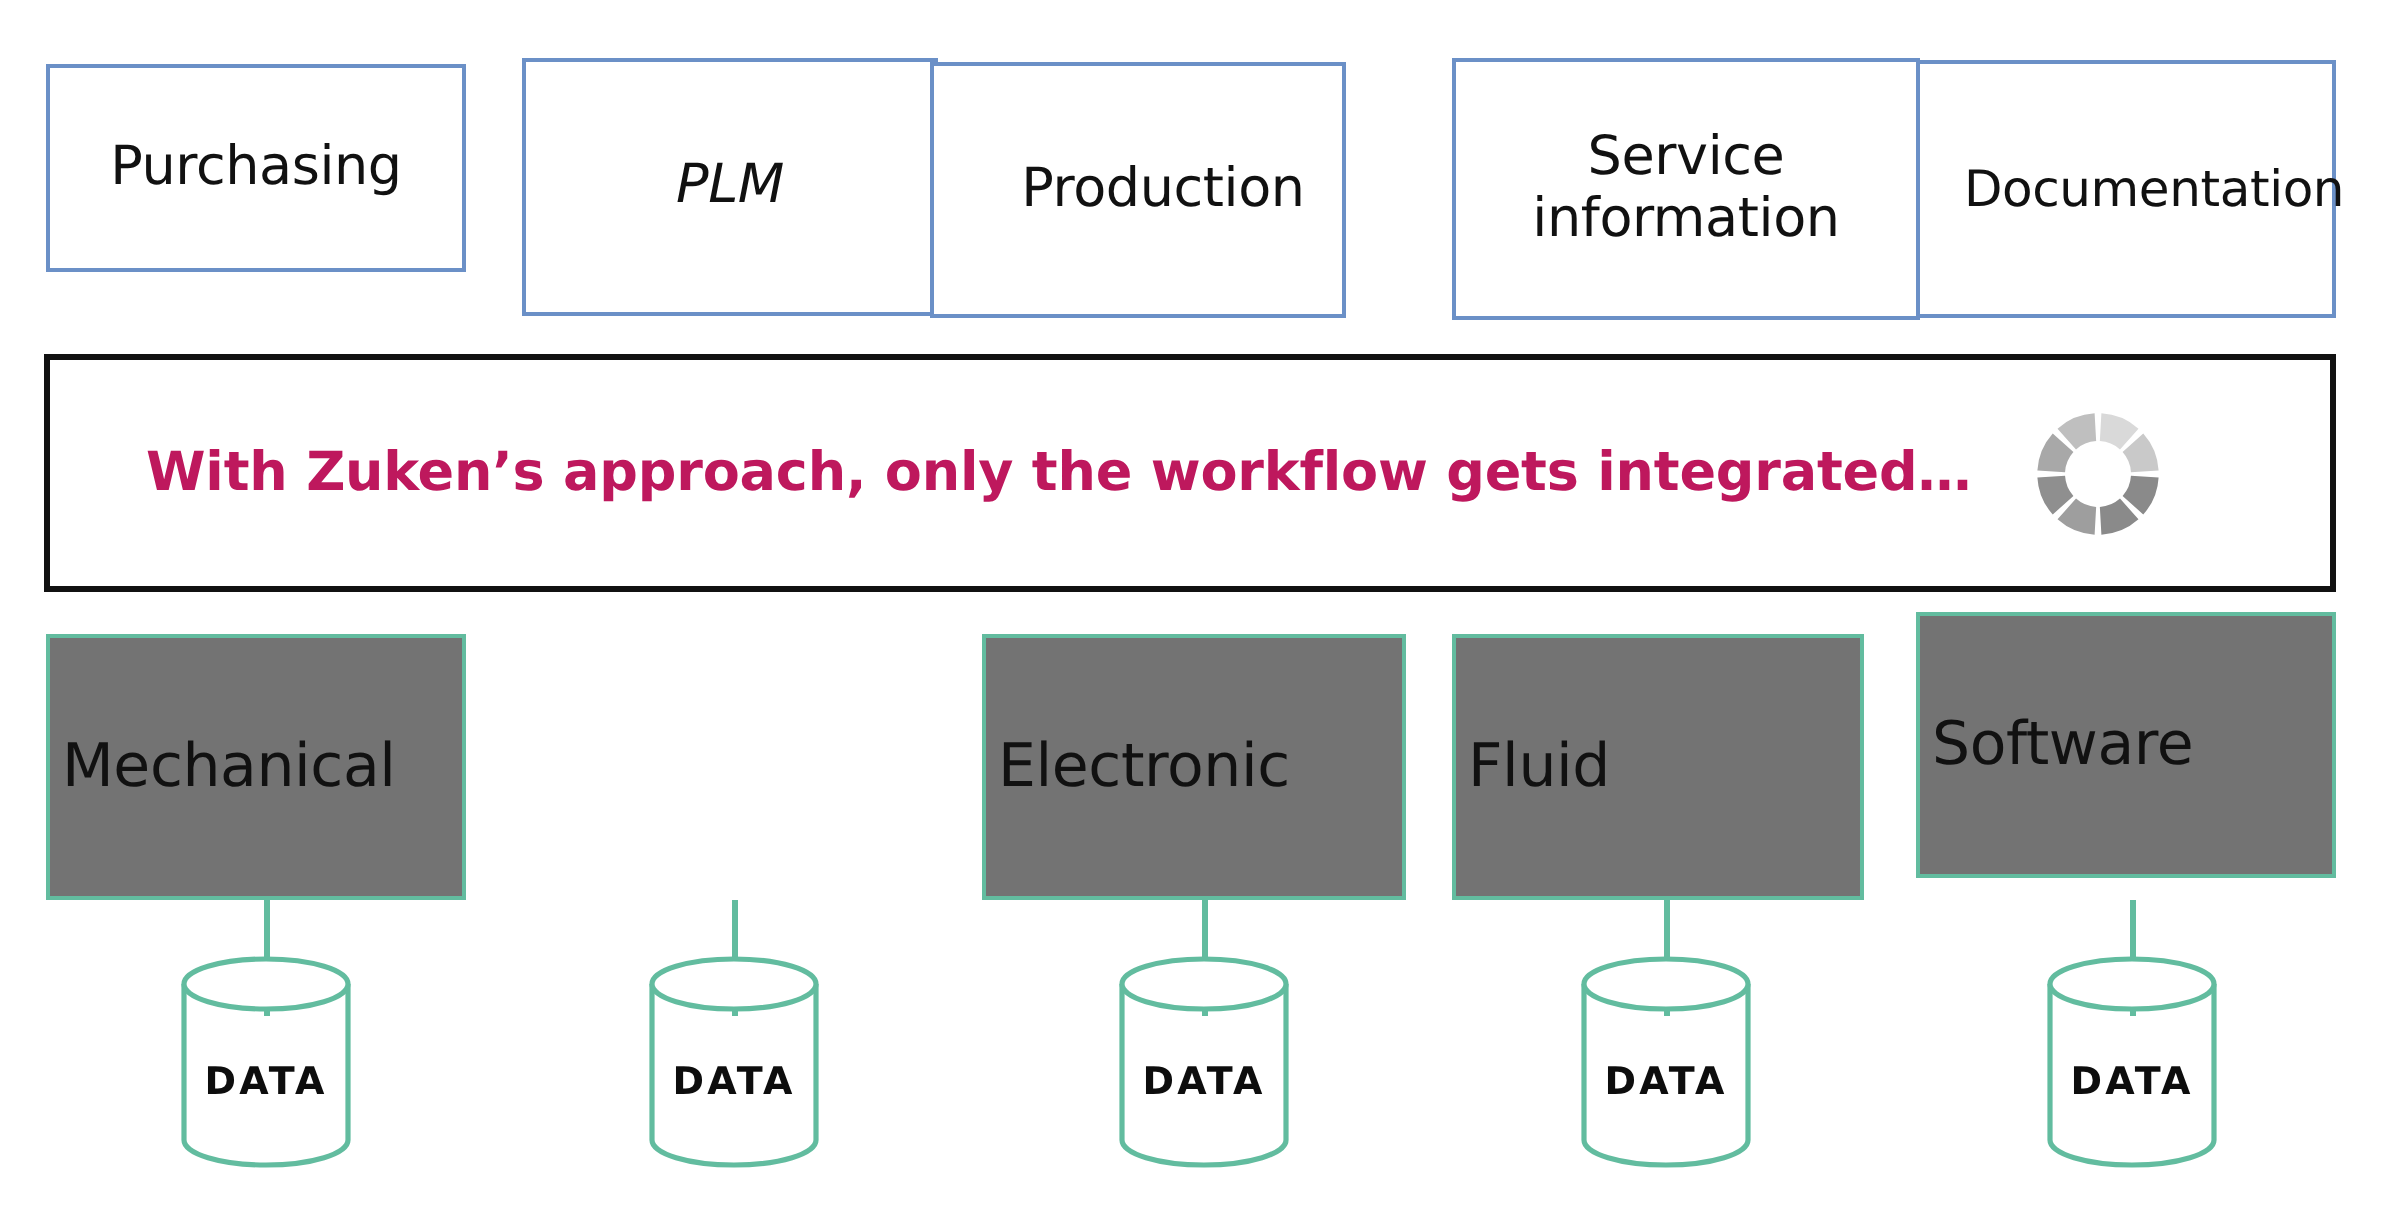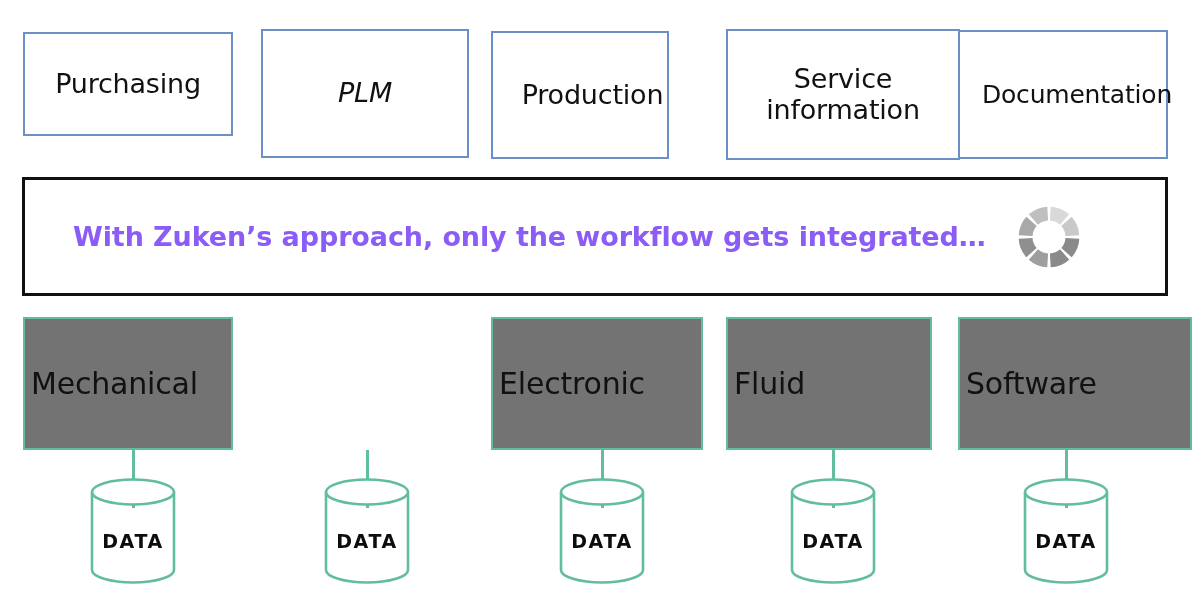--- a/index.html
+++ b/index.html
@@ -50,21 +50,21 @@
     box-sizing: border-box;
     background: #ffffff;
     border: 3px solid #111111;
     display: flex;
     align-items: center;
   }
   #banner-text {
     margin-left: 48px;
     font-size: 27px;
     font-weight: bold;
-    color: #8b5cf6;
+    color: #be185d;
     letter-spacing: -0.1px;
     white-space: nowrap;
   }
   #spinner-icon {
     margin-left: 30px;
     width: 66px;
     height: 66px;
     flex: 0 0 auto;
     display: block;
   }
@@ -118,21 +118,21 @@
 <body>
 
 <div id="canvas">
 
   <div class="top-box" id="top-box-0" style="left: 23px; top: 32px; width: 210px; height: 104px; --blue: #6B90C7;">
     <span class="box-label">Purchasing</span>
   </div>
   <div class="top-box" id="top-box-1" style="left: 261px; top: 29px; width: 208px; height: 129px; font-style: italic; --blue: #6B90C7;">
     <span class="box-label">PLM</span>
   </div>
-  <div class="top-box" id="top-box-2" style="left: 491px; top: 31px; width: 178px; height: 128px; padding-left: 25px; --blue: #6B90C7;">
+  <div class="top-box" id="top-box-2" style="left: 465px; top: 31px; width: 208px; height: 128px; padding-left: 25px; --blue: #6B90C7;">
     <span class="box-label">Production</span>
   </div>
   <div class="top-box two-line" id="top-box-3" style="left: 726px; top: 29px; width: 234px; height: 131px; --blue: #6B90C7;">
     <span class="box-label">Service<br>information</span>
   </div>
   <div class="top-box small" id="top-box-4" style="left: 958px; top: 30px; width: 210px; height: 129px; padding-left: 28px; --blue: #6B90C7;">
     <span class="box-label">Documentation</span>
   </div>
 
   <div id="banner" style="border-color: rgb(17, 17, 17);">
@@ -153,21 +153,21 @@
 
   <div class="disc-box" id="disc-box-0" style="left: 23px; top: 317px; width: 210px; height: 133px; --green: #62BC9F;">
     <span class="box-label">Mechanical</span>
   </div>
   <div class="disc-box" id="disc-box-2" style="left: 491px; top: 317px; width: 212px; height: 133px; --green: #62BC9F;">
     <span class="box-label">Electronic</span>
   </div>
   <div class="disc-box" id="disc-box-3" style="left: 726px; top: 317px; width: 206px; height: 133px; --green: #62BC9F;">
     <span class="box-label">Fluid</span>
   </div>
-  <div class="disc-box" id="disc-box-4" style="left: 958px; top: 317px; width: 234px; height: 133px; --green: #62BC9F;">
+  <div class="disc-box" id="disc-box-4" style="left: 958px; top: 306px; width: 210px; height: 133px; --green: #62BC9F;">
     <span class="box-label">Software</span>
   </div>
 
   <div id="connector-layer">
       <div class="connector" style="left: 132px; top: 450px; height: 58px; background: rgb(98, 188, 159);"></div>
       <div class="connector" style="left: 366px; top: 450px; height: 58px; background: rgb(98, 188, 159);"></div>
       <div class="connector" style="left: 601px; top: 450px; height: 58px; background: rgb(98, 188, 159);"></div>
       <div class="connector" style="left: 832px; top: 450px; height: 58px; background: rgb(98, 188, 159);"></div>
       <div class="connector" style="left: 1065px; top: 450px; height: 58px; background: rgb(98, 188, 159);"></div>
     </div>

